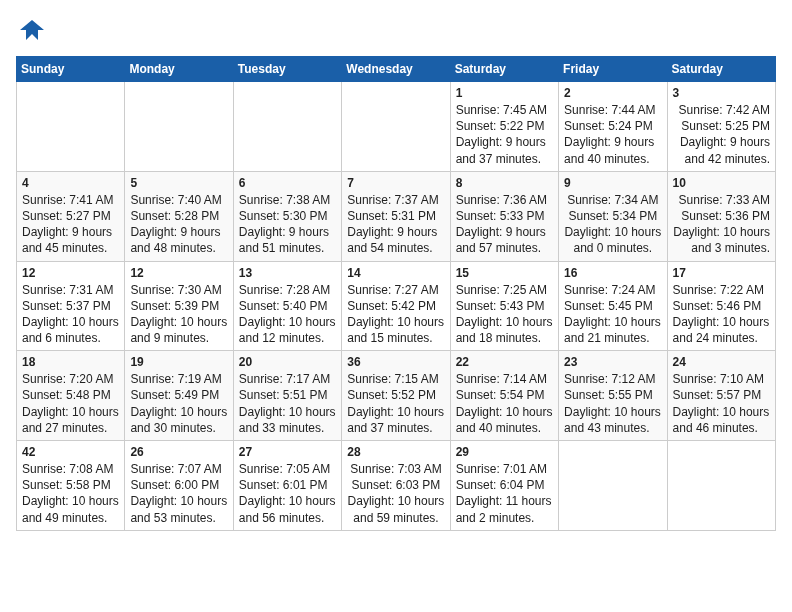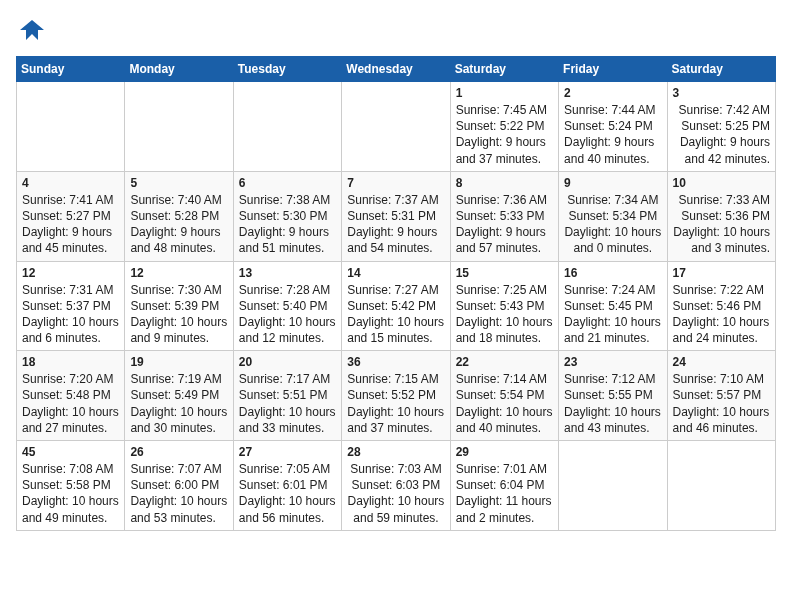--- a/index.html
+++ b/index.html
@@ -296,21 +296,21 @@
         <td>
           <span class="day-num">24</span>
           <div class="day-info" style="white-space: pre-line;">Sunrise: 7:10 AM
 Sunset: 5:57 PM
 Daylight: 10 hours
 and 46 minutes.</div>
         </td>
       </tr>
       <tr class="row-odd">
         <td>
-          <span class="day-num">45</span>
+          <span class="day-num">42</span>
           <div class="day-info" style="white-space: pre-line;">Sunrise: 7:08 AM
 Sunset: 5:58 PM
 Daylight: 10 hours
 and 49 minutes.</div>
         </td>
         <td>
           <span class="day-num">26</span>
           <div class="day-info" style="white-space: pre-line;">Sunrise: 7:07 AM
 Sunset: 6:00 PM
 Daylight: 10 hours

